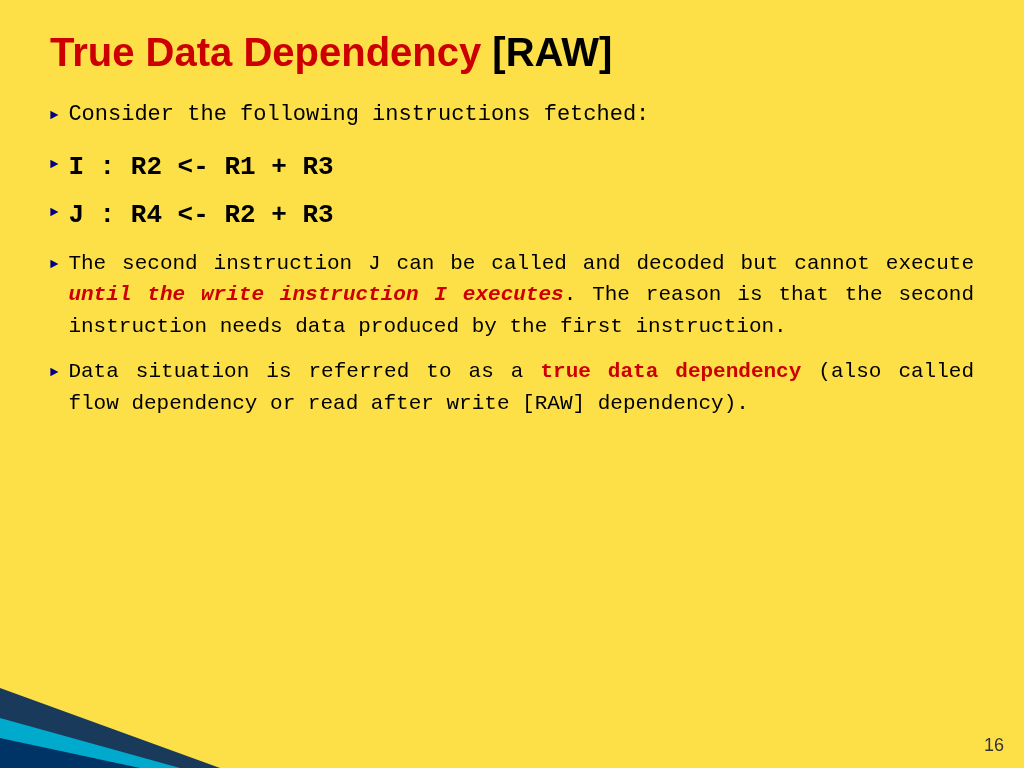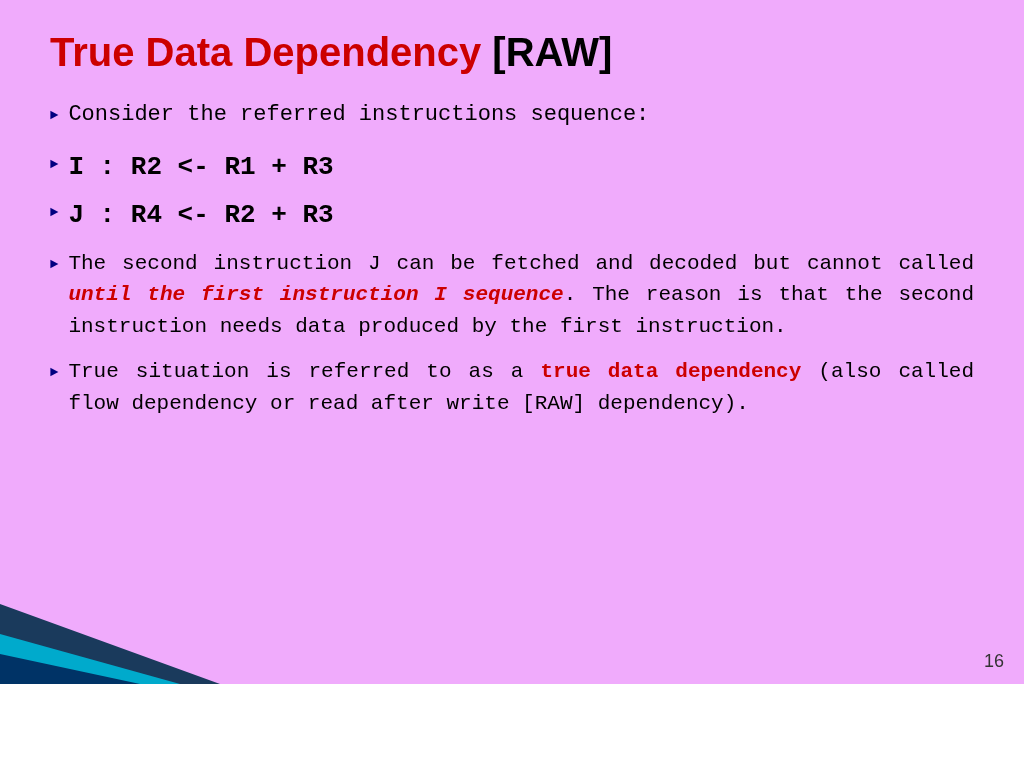--- a/index.html
+++ b/index.html
@@ -12,22 +12,22 @@
       width: 1024px;
       height: 768px;
       background: #ffffff;
       font-family: 'Courier New', Courier, monospace;
       overflow: hidden;
       position: relative;
     }
 
     .slide {
       width: 1024px;
-      height: 684px;
-      background: #f0abfc;
+      height: 768px;
+      background: #fde047;
       padding: 30px 50px 30px 50px;
       position: relative;
     }
 
     .title {
       font-size: 40px;
       font-weight: bold;
       margin-bottom: 25px;
       font-family: Arial, sans-serif;
     }
@@ -117,44 +117,44 @@
 <div class="slide">
 
   <div class="title">
     <span class="title-red">True Data Dependency</span><span class="title-black"> [RAW]</span>
   </div>
 
   <div class="content">
 
     <div class="bullet-item">
       <span class="bullet-arrow">►</span>
-      <span class="bullet-text">Consider the referred instructions sequence:</span>
+      <span class="bullet-text">Consider the following instructions fetched:</span>
     </div>
 
     <div class="bullet-item" style="margin-bottom: 12px;">
       <span class="bullet-arrow">►</span>
       <span class="bullet-text code-line">I : R2 &lt;- R1 + R3</span>
     </div>
 
     <div class="bullet-item" style="margin-bottom: 14px;">
       <span class="bullet-arrow">►</span>
       <span class="bullet-text code-line">J : R4 &lt;- R2 + R3</span>
     </div>
 
     <div class="bullet-item paragraph-item" style="margin-bottom: 14px;">
       <span class="bullet-arrow">►</span>
       <span class="bullet-text">
-        <span>The second instruction J can be fetched and decoded but cannot called </span><span class="red-italic-bold">until the first instruction I sequence</span><span>. The reason is that the second instruction needs data produced by the first instruction.</span>
+        <span>The second instruction J can be called and decoded but cannot execute </span><span class="red-italic-bold">until the write instruction I executes</span><span>. The reason is that the second instruction needs data produced by the first instruction.</span>
       </span>
     </div>
 
     <div class="bullet-item paragraph-item">
       <span class="bullet-arrow">►</span>
       <span class="bullet-text">
-        <span>True situation is referred to as a </span><span class="red-bold">true data dependency</span><span> (also called flow dependency or read after write [RAW] dependency).</span>
+        <span>Data situation is referred to as a </span><span class="red-bold">true data dependency</span><span> (also called flow dependency or read after write [RAW] dependency).</span>
       </span>
     </div>
 
   </div>
 
   <div class="bottom-decoration">
     <svg width="220" height="90" viewBox="0 0 220 90" xmlns="http://www.w3.org/2000/svg">
       <polygon points="0,90 220,90 0,10" fill="#1a3a5c"></polygon>
       <polygon points="0,90 180,90 0,40" fill="#00aacc"></polygon>
       <polygon points="0,90 140,90 0,60" fill="#003366"></polygon>

